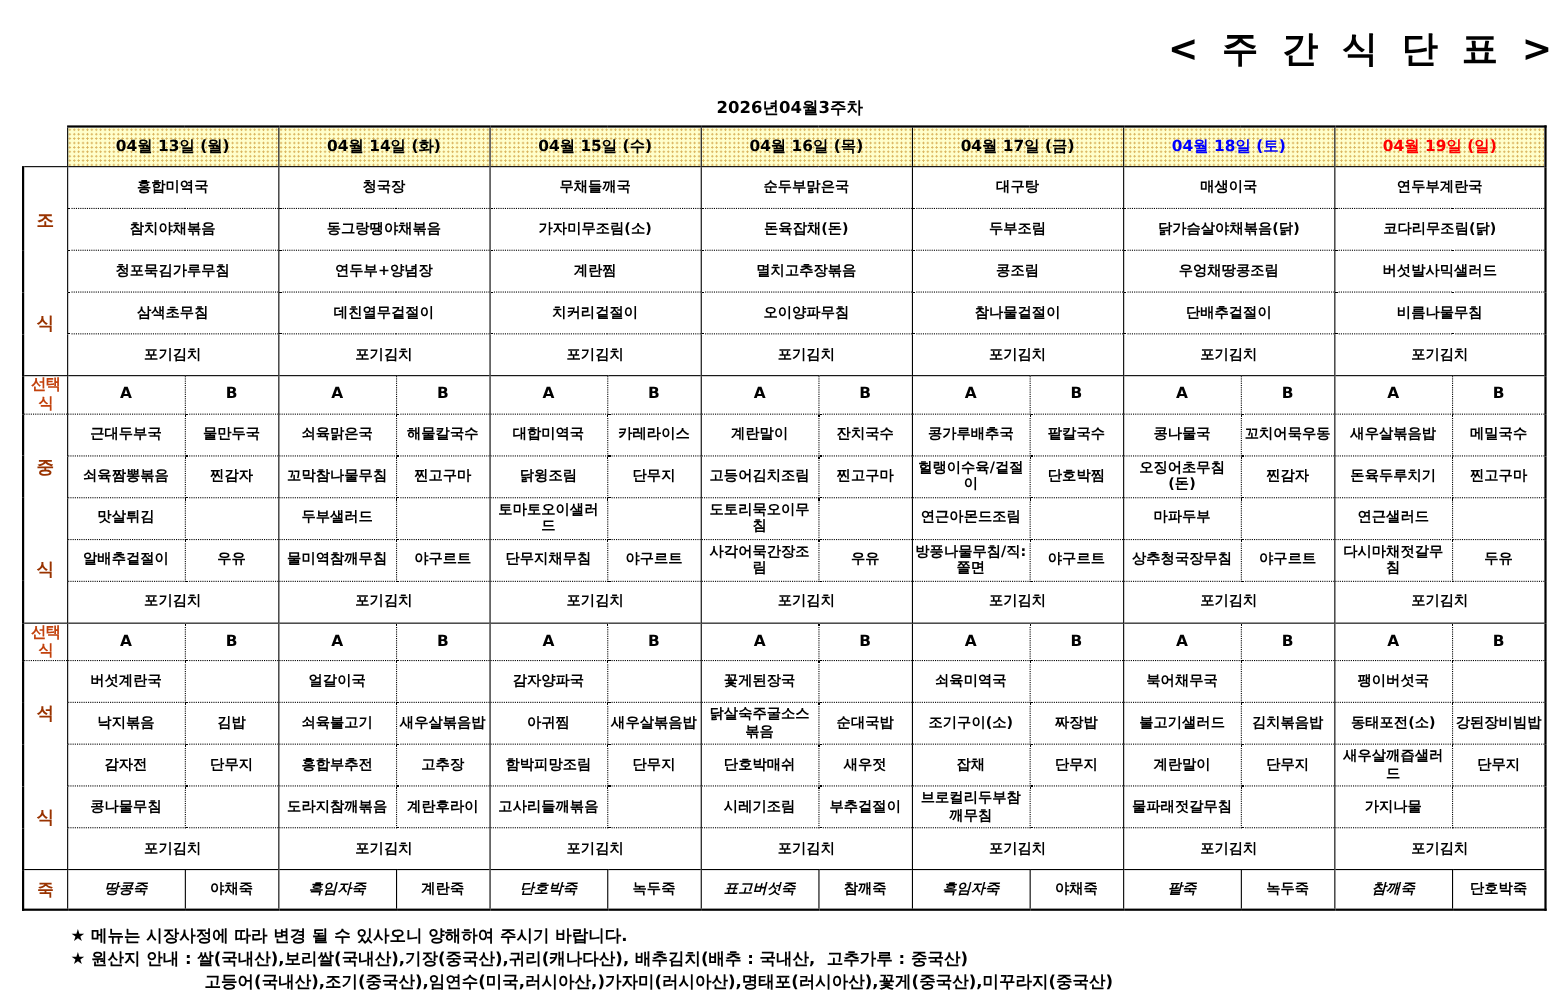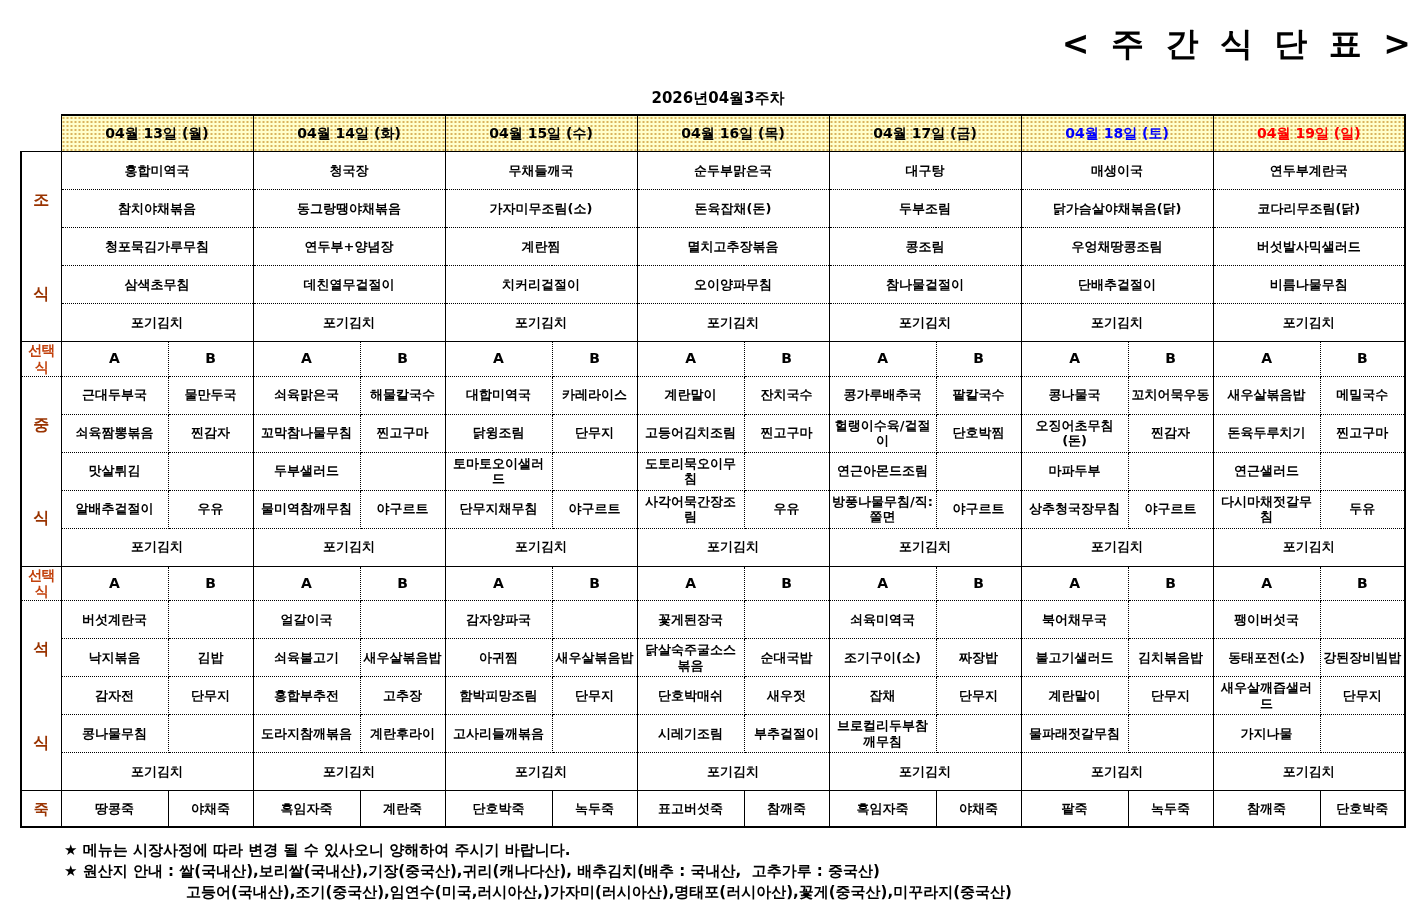--- a/index.html
+++ b/index.html
@@ -29,21 +29,21 @@
   .day-h{
     background-color:#FFFFCC;
     background-image:radial-gradient(#d9b35c 0.9px,transparent 1px);
     background-size:4px 4px;
   }
   .sect td{border-top:1px solid #000;}
   .sect-top td{border-top:2px solid #000;}
   .day-start{border-left:1px solid #000;}
   .last{border-right:2px solid #000;}
   .p-row td{border-bottom:2px solid #000;}
-  .pa{border-right:1px solid #000;}
+  .pa{border-right:1px solid #000;font-style:italic;}
   .lbl{border-left:2px solid #000;color:#993300;font-size:16px;}
   .corner{border-left:none!important;border-top:none!important;}
   .stack{display:flex;flex-direction:column;justify-content:space-around;height:100%;min-height:150px;}
   .stack span{color:#993300;font-size:16px;}
   .sel-lbl{color:#c2410c;font-size:12px;padding:0;letter-spacing:-1px;}
   .brown{color:#993300;font-size:15px;}
   .notes{margin:12px 0 0 64px;font-size:15px;line-height:21px;}
   .note-line{white-space:pre-wrap;}
   .note-indent{margin-left:122px;}
 </style>

